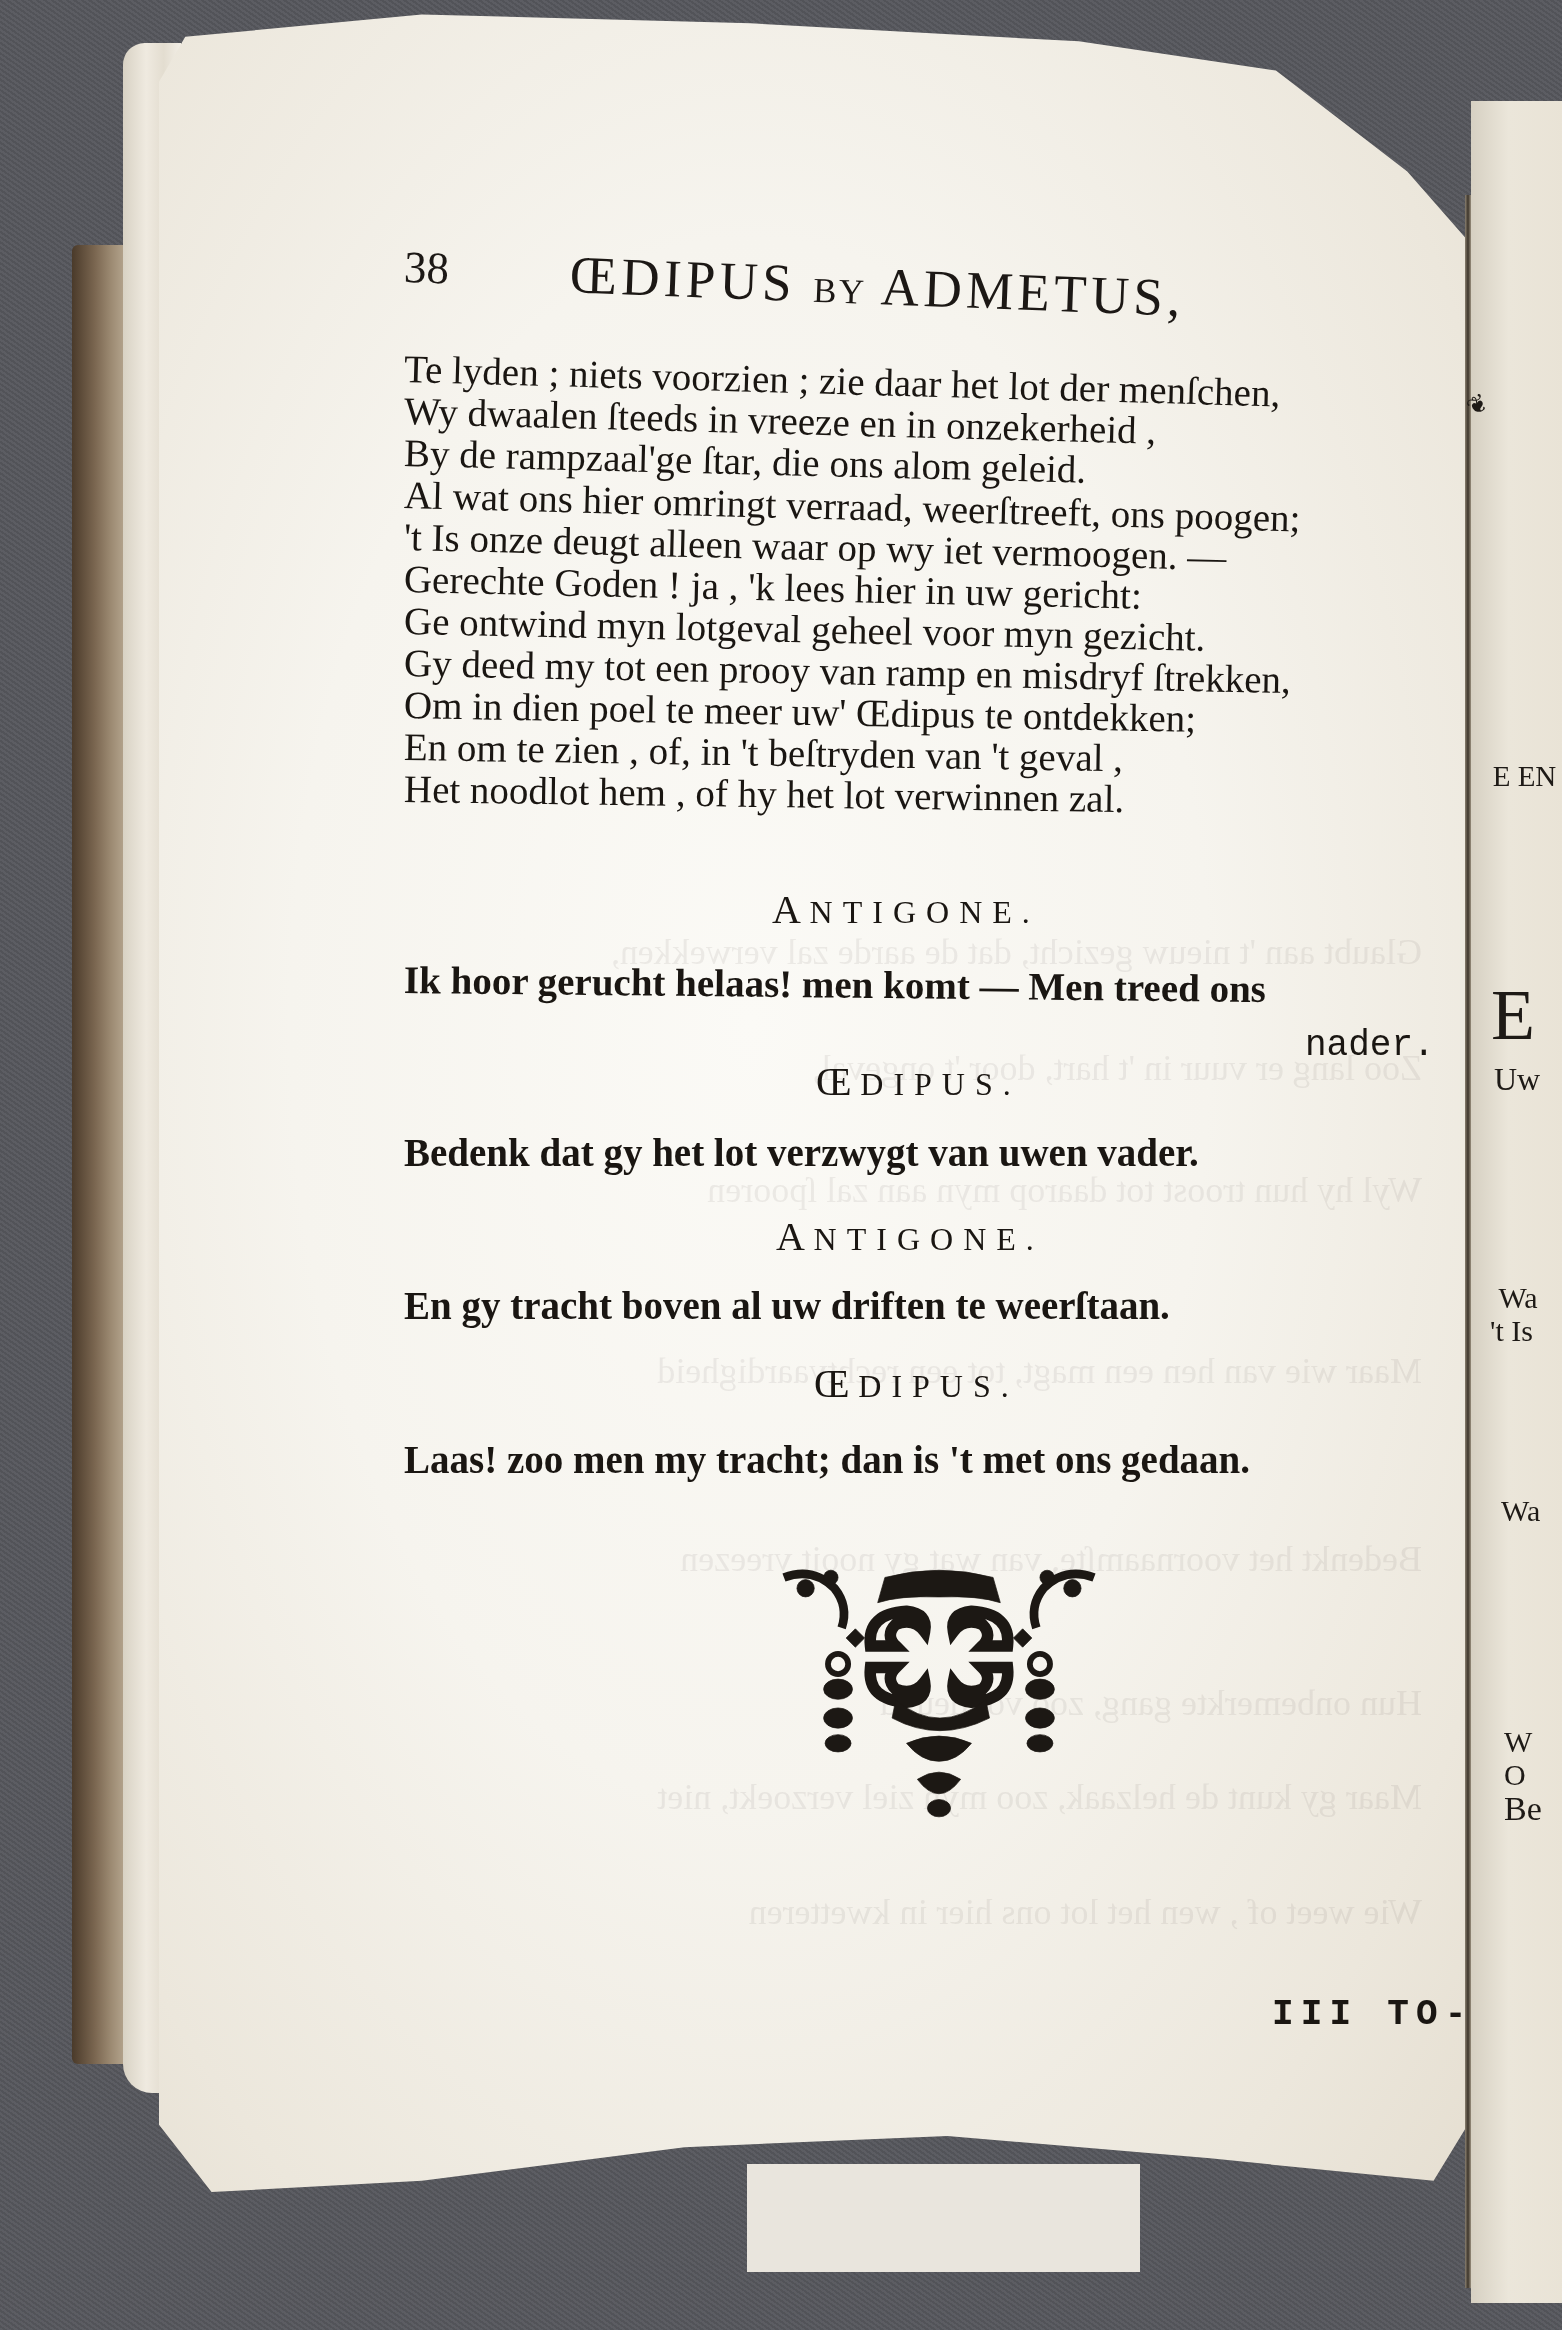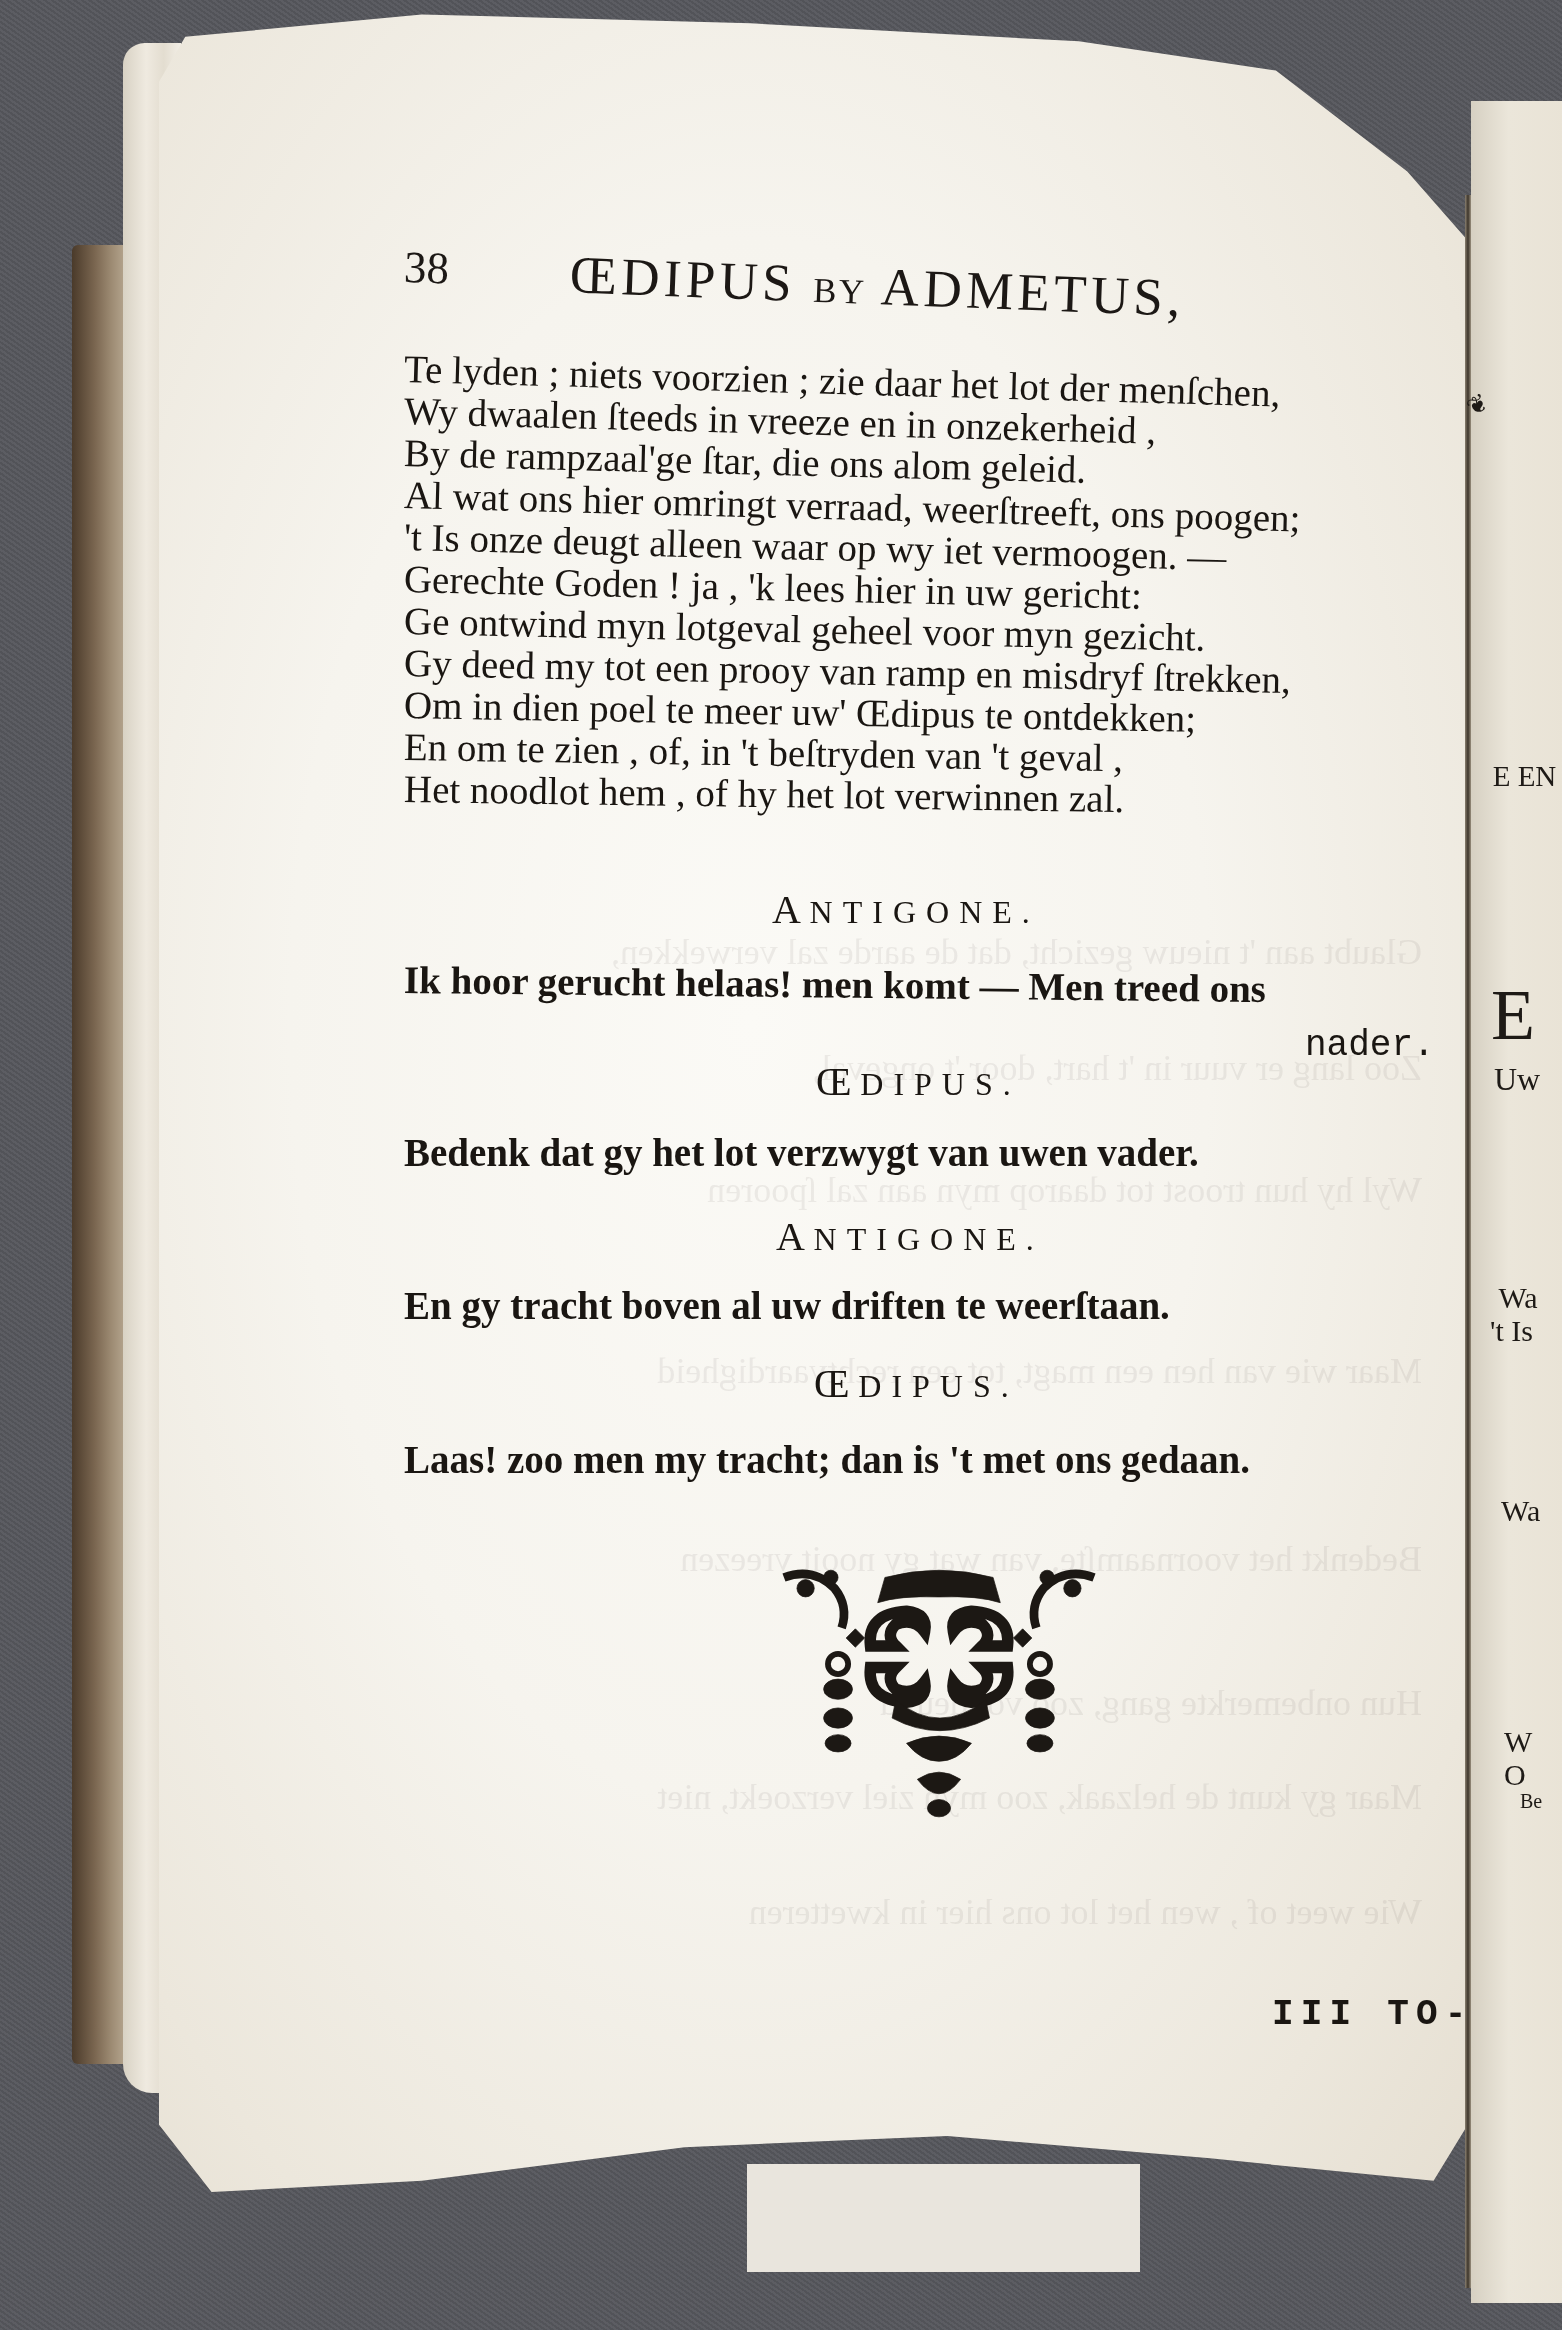--- a/index.html
+++ b/index.html
@@ -183,15 +183,15 @@
 <div class="next-page">
   <span class="np" style="left:-3.6px; top:289px; font-size:24.5px; transform:rotate(-30deg);">❦</span>
   <span class="np" style="left:21.7px; top:628px; font-size:29px;margin-top:31px;">E EN</span>
   <span class="np" style="left:20px; top:873px; font-size:72px;">E</span>
   <span class="np" style="left:23px; top:960px; font-size:32px;">Uw</span>
   <span class="np" style="left:27.4px; top:1180px; font-size:30px;">Wa</span>
   <span class="np" style="left:19px; top:1213px; font-size:30px;">'t Is</span>
   <span class="np" style="left:30px; top:1393px; font-size:30px;">Wa</span>
   <span class="np" style="left:33px; top:1624px; font-size:30px;">W</span>
   <span class="np" style="left:33px; top:1657px; font-size:30px;">O</span>
-  <span class="np" style="left:49px; top:1689px; font-size:20px;">Be</span>
+  <span class="np" style="left:33px; top:1689px; font-size:34px;">Be</span>
 </div>
 
 
 </body></html>

